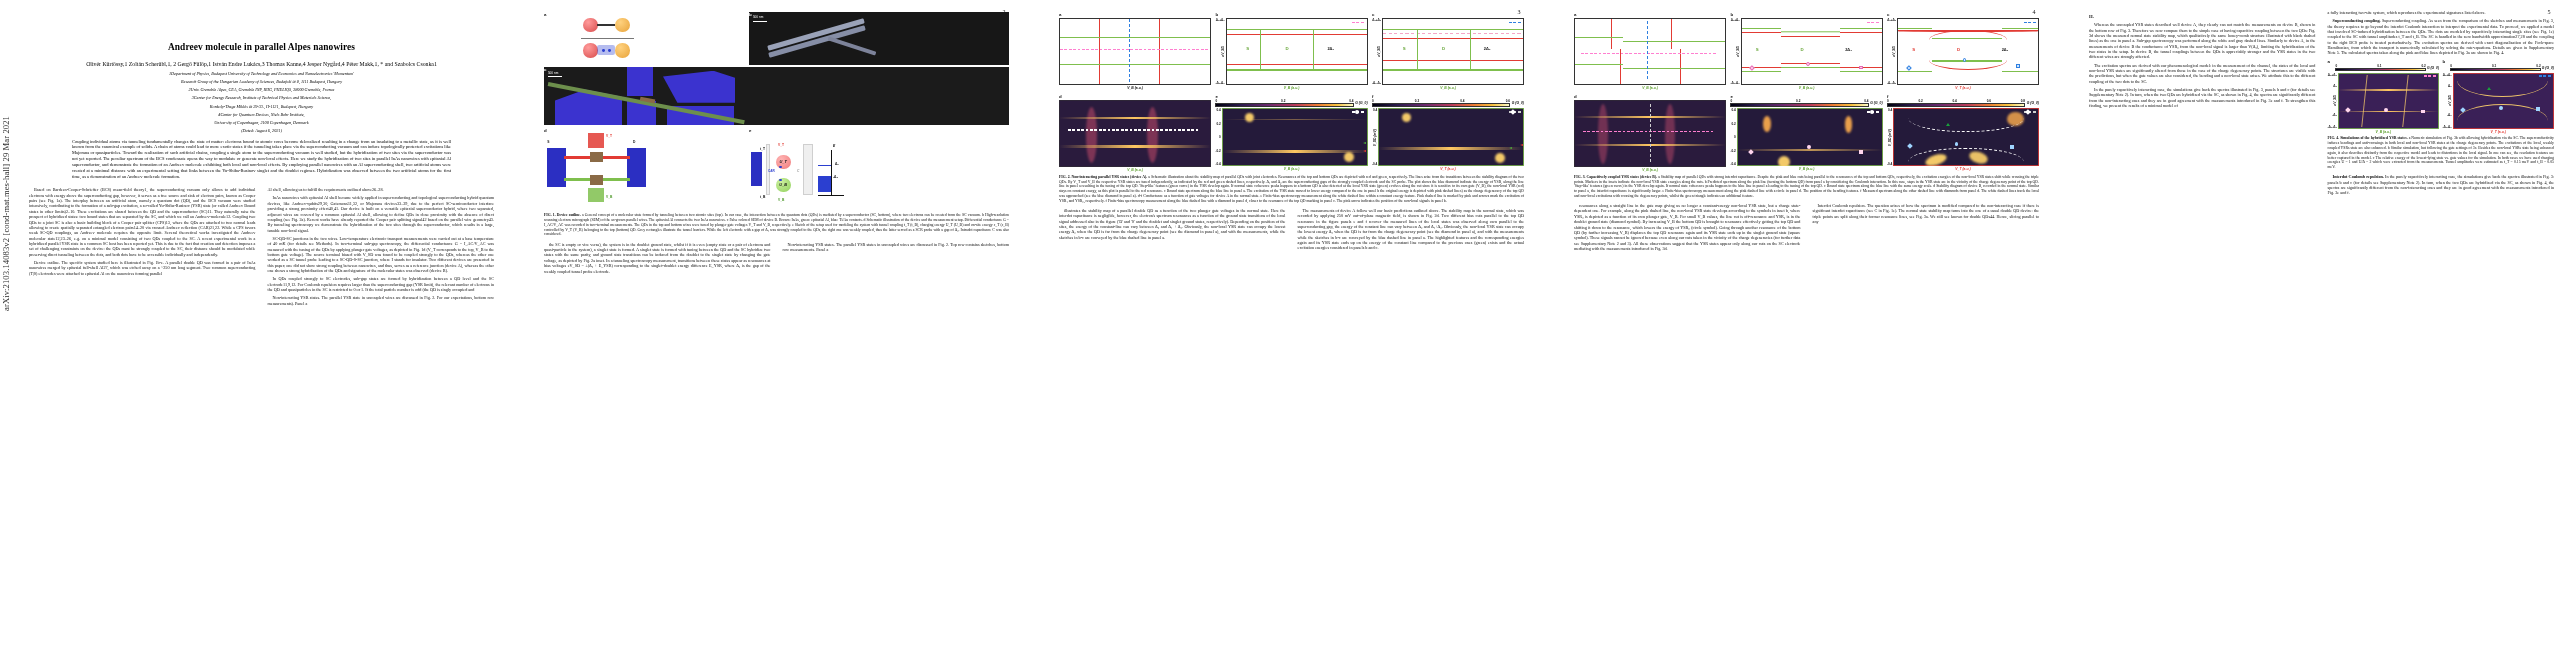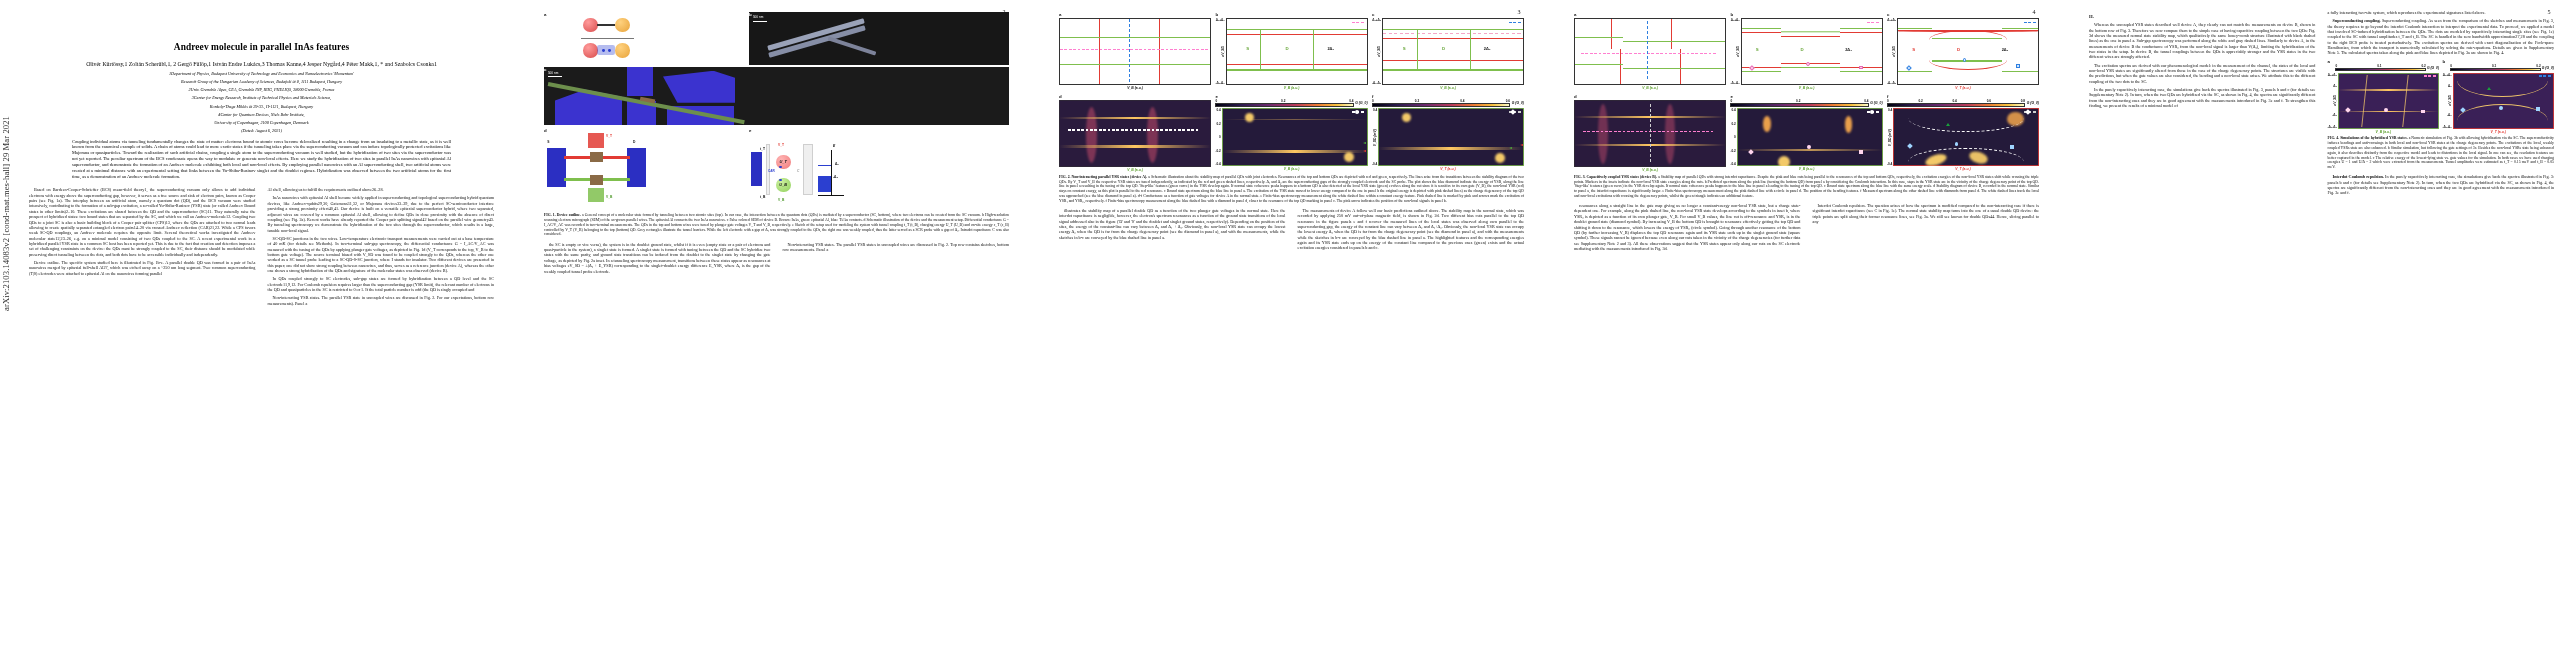--- a/index.html
+++ b/index.html
@@ -282,21 +282,21 @@
   }
 </style>
 </head>
 <body>
 
 <div id="viewer">
 
   <div class="page">
     <div class="arxiv-stamp">arXiv:2103.14083v2  [cond-mat.mes-hall]  29 Mar 2021</div>
     <div class="page-inner">
-      <div class="title">Andreev molecule in parallel InAs features</div>
+      <div class="title">Andreev molecule in parallel Alpes nanowires</div>
       <div class="authors">Olivér Kürtössy,1 Zoltán Scherübl,1, 2 Gergő Fülöp,1 István Endre Lukács,3 Thomas Kanne,4 Jesper Nygård,4 Péter Makk,1, * and Szabolcs Csonka1</div>
       <div class="affils">1Department of Physics, Budapest University of Technology and Economics and Nanoelectronics 'Momentum'</div>
       <div class="affils">Research Group of the Hungarian Academy of Sciences, Budafoki út 8, 1111 Budapest, Hungary</div>
       <div class="affils">2Univ. Grenoble Alpes, CEA, Grenoble INP, IRIG, PHELIQS, 38000 Grenoble, France</div>
       <div class="affils">3Center for Energy Research, Institute of Technical Physics and Materials Science,</div>
       <div class="affils">Konkoly-Thege Miklós út 29-33., H-1121, Budapest, Hungary</div>
       <div class="affils">4Center for Quantum Devices, Niels Bohr Institute,</div>
       <div class="affils">University of Copenhagen, 2100 Copenhagen, Denmark</div>
       <div class="dated">(Dated: August 6, 2021)</div>
       <div class="abstract">Coupling individual atoms via tunneling fundamentally changes the state of matter: electrons bound to atomic cores become delocalized resulting in a change from an insulating to a metallic state, as it is well known from the canonical example of solids. A chain of atoms could lead to more exotic states if the tunneling takes place via the superconducting vacuum and can induce topologically protected excitations like Majorana or quasiparticles. Toward the realization of such artificial chains, coupling a single atom to the superconducting vacuum is well studied, but the hybridization of two sites via the superconductor was not yet reported. The peculiar spectrum of the BCS condensate opens the way to modulate or generate non-local effects. Here we study the hybridization of two sites in parallel InAs nanowires with epitaxial Al superconductor, and demonstrate the formation of an Andreev molecule exhibiting both local and non-local effects. By employing parallel nanowires with an Al superconducting shell, two artificial atoms were created at a minimal distance with an experimental setting that links between the Yu-Shiba-Rusinov singlet and the doublet regimes. Hybridization was observed between the two artificial atoms for the first time, as a demonstration of an Andreev molecule formation.</div>

